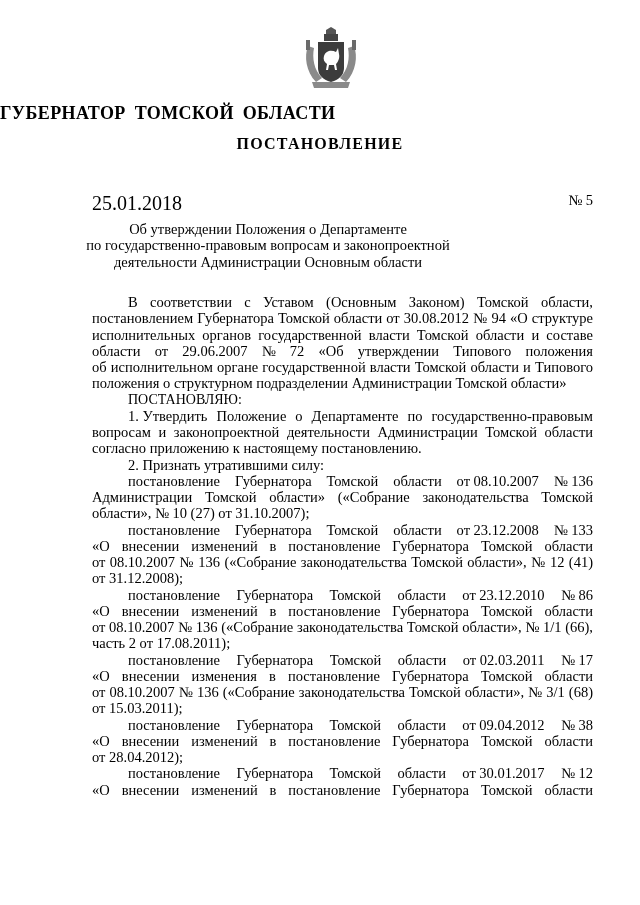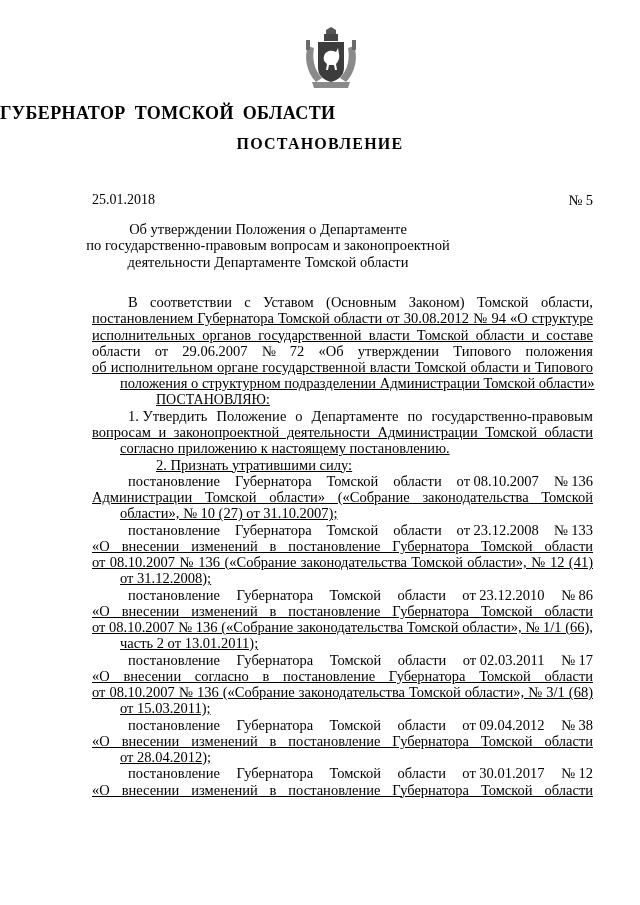--- a/index.html
+++ b/index.html
@@ -1,26 +1,26 @@
 <!DOCTYPE html>
 <html><head>
 <meta charset="utf-8">
 <style>
   html, body { margin:0; padding:0; background:#ffffff; }
   body { width:640px; height:905px; position:relative; overflow:hidden; font-family:"Liberation Serif", "DejaVu Serif", serif; color:#000; }
   .emblem { position:absolute; left:302px; top:26px; width:58px; height:64px; }
   .org-title { position:absolute; left:0; width:640px; top:103px; text-align:left; font-weight:bold; font-size:18px; letter-spacing:0.4px; word-spacing:4px; }
   .doc-type { position:absolute; left:0; width:640px; top:135px; text-align:center; font-weight:bold; font-size:16px; letter-spacing:1.2px; }
-  .date { position:absolute; left:92px; top:192px; font-size:14px; }
+  .date { position:absolute; left:92px; top:192px; font-size:20px; }
   .number { position:absolute; right:47px; top:192px; font-size:14.5px; }
   .subject { position:absolute; left:0; width:536px; top:221px; text-align:center; font-size:14.5px; line-height:16.3px; }
   .subject div { white-space:nowrap; }
   .body { position:absolute; left:92px; width:501px; top:294px; font-size:14.5px; line-height:16.25px; }
-  .ln { display:block; text-align:justify; text-align-last:justify; white-space:nowrap; height:16.25px; overflow:visible;text-decoration:underline; }
-  .ln.last { text-align-last:left;margin-left:28px; }
+  .ln { display:block; text-align:justify; text-align-last:justify; white-space:nowrap; height:16.25px; overflow:visible; }
+  .ln.last { text-align-last:left; }
   .ln.ind { padding-left:36px; }
   .ln.upper { font-size:14px; }
   .jw { display:flex; justify-content:space-between; white-space:nowrap; }
   .jw.ind { padding-left:36px; }
 </style>
 </head>
 <body>
 
 <div class="emblem">
   <svg width="58" height="64" viewBox="0 0 58 64">
@@ -42,21 +42,21 @@
 
 <div class="org-title">ГУБЕРНАТОР ТОМСКОЙ ОБЛАСТИ</div>
 <div class="doc-type">ПОСТАНОВЛЕНИЕ</div>
 
 <div class="date">25.01.2018</div>
 <div class="number">№ 5</div>
 
 <div class="subject">
   <div>Об утверждении Положения о Департаменте</div>
   <div>по государственно-правовым вопросам и законопроектной</div>
-  <div>деятельности Департаменте Томской области</div>
+  <div>деятельности Администрации Основным области</div>
 </div>
 
 <div class="body">
 
   <div class="jw ind">
       <span>В</span>
       <span>соответствии</span>
       <span>с</span>
       <span>Уставом</span>
       <span>(Основным</span>
@@ -120,30 +120,30 @@
       <div class="jw ind">
         <span>постановление</span>
         <span>Губернатора</span>
         <span>Томской</span>
         <span>области</span>
         <span>от 23.12.2010</span>
         <span>№ 86</span>
       </div>
       <div class="ln">«О внесении изменений в постановление Губернатора Томской области</div>
       <div class="ln">от 08.10.2007 № 136 («Собрание законодательства Томской области», № 1/1 (66),</div>
-      <div class="ln last">часть 2 от 13.01.2011);</div>
+      <div class="ln last">часть 2 от 17.08.2011);</div>
       <div class="jw ind">
         <span>постановление</span>
         <span>Губернатора</span>
         <span>Томской</span>
         <span>области</span>
         <span>от 02.03.2011</span>
         <span>№ 17</span>
       </div>
-      <div class="ln">«О внесении согласно в постановление Губернатора Томской области</div>
+      <div class="ln">«О внесении изменения в постановление Губернатора Томской области</div>
       <div class="ln">от 08.10.2007 № 136 («Собрание законодательства Томской области», № 3/1 (68)</div>
       <div class="ln last">от 15.03.2011);</div>
       <div class="jw ind">
         <span>постановление</span>
         <span>Губернатора</span>
         <span>Томской</span>
         <span>области</span>
         <span>от 09.04.2012</span>
         <span>№ 38</span>
       </div>

